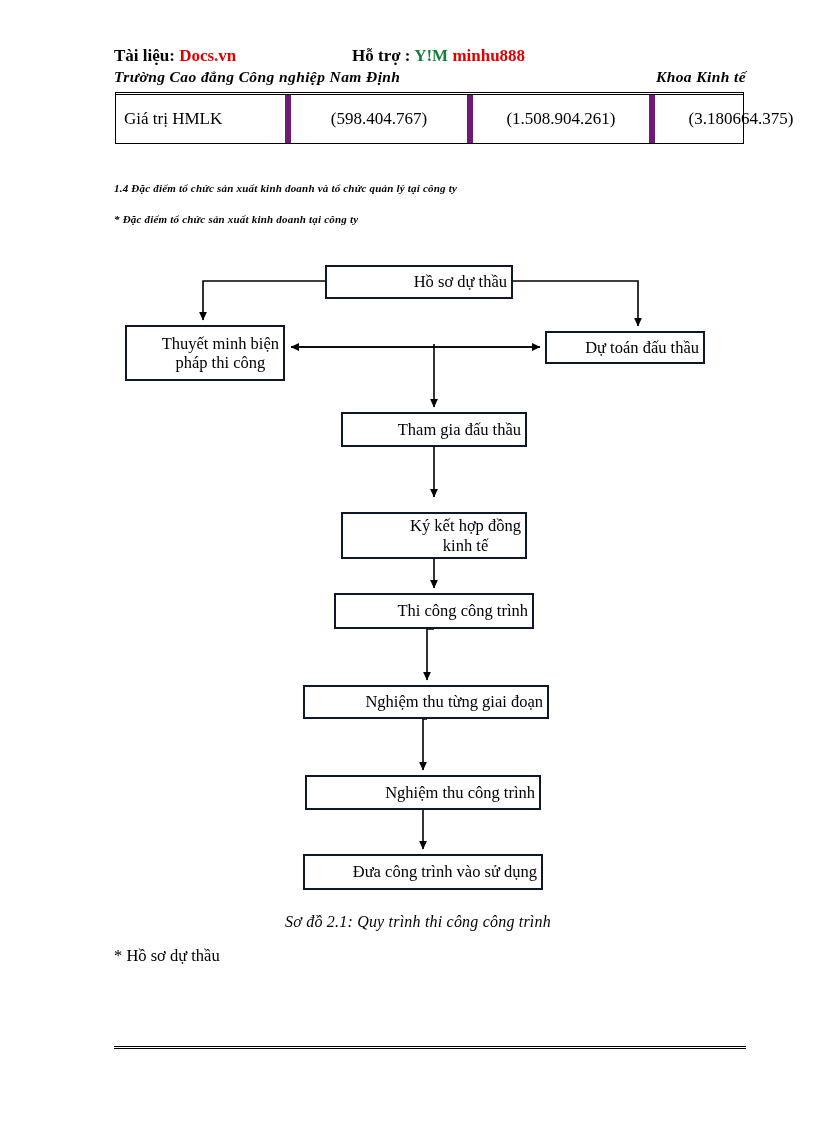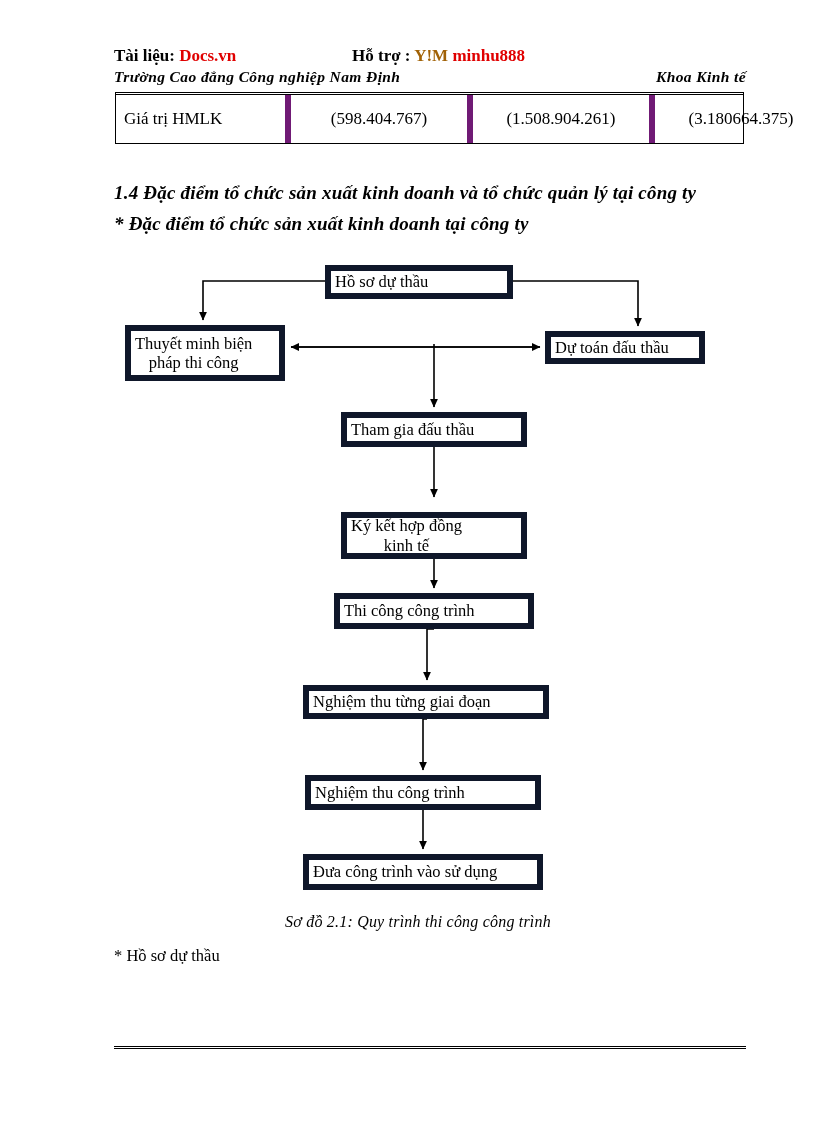--- a/index.html
+++ b/index.html
@@ -82,46 +82,46 @@
   .tbl td:last-child { border-right: none; }
   .tbl td.c0 { width: 153px; text-align: left; }
   .tbl td.c1 { width: 160px; text-align: center; }
   .tbl td.c2 { width: 160px; text-align: center; }
   .tbl td.c3 { width: 156px; text-align: center; }
 
   
   .heading {
     position: absolute;
     left: 114px;
-    font-size: 19px;
+    font-size: 11px;
     font-weight: bold;
     font-style: italic;
     white-space: nowrap;
     letter-spacing: 0.2px;
   }
   .h-main { top: 182px; }
   .h-sub  { top: 213px; }
 
   
   #flow {
     position: absolute;
     left: 0;
     top: 0;
     width: 816px;
     height: 1123px;
     pointer-events: none;
   }
   .fbox {
     position: absolute;
-    border: 6px solid #0f172a;
+    border: 2px solid #0f172a;
     background: #ffffff;
     box-sizing: border-box;
     display: flex;
     align-items: center;
-    justify-content: flex-start;
+    justify-content: flex-end;
     text-align: center;
     font-size: 16.5px;
     line-height: 1.18;
     padding: 1px 4px;
   }
 
   
   .caption {
     position: absolute;
     left: 10px;
@@ -171,21 +171,21 @@
 </head>
 <body>
 
 <div id="page">
 
   <div class="hdr-line1">
     <span class="seg-label">Tài liệu:</span>
     <span class="seg-red" style="color: rgb(224, 0, 0);">Docs.vn</span>
     <span class="hdr-sup-wrap">
       <span class="seg-label">Hỗ trợ :</span>
-      <span class="seg-blue" style="color: #a16207;">Y!M</span>
+      <span class="seg-blue" style="color: #15803d;">Y!M</span>
       <span class="seg-red" style="color: rgb(224, 0, 0);">minhu888</span>
     </span>
   </div>
 
   <div class="hdr-line2">
     <span>Trường Cao đẳng Công nghiệp Nam Định</span>
     <span>Khoa Kinh tế</span>
   </div>
 
   <div class="tbl">

